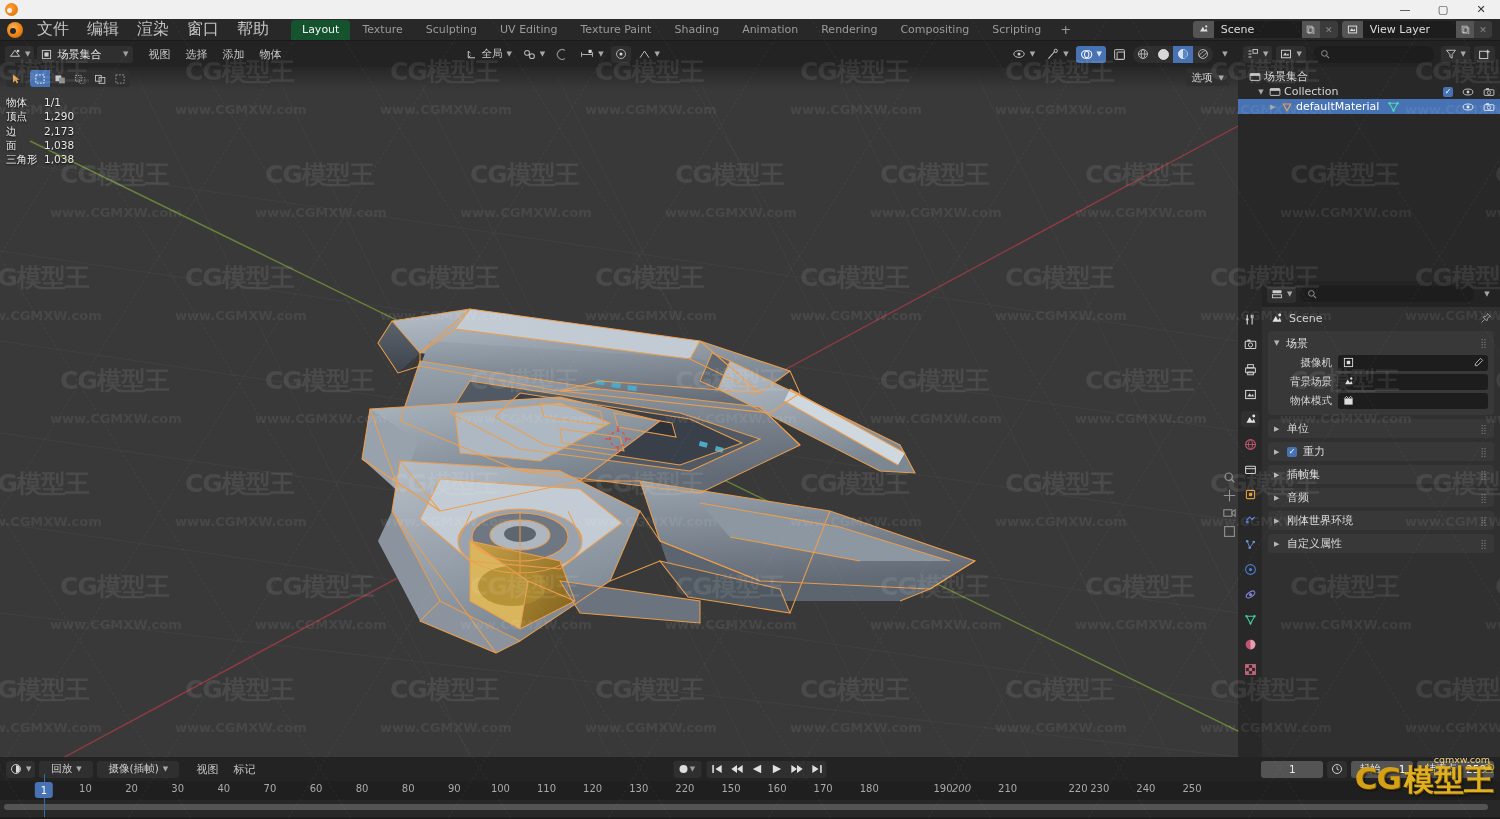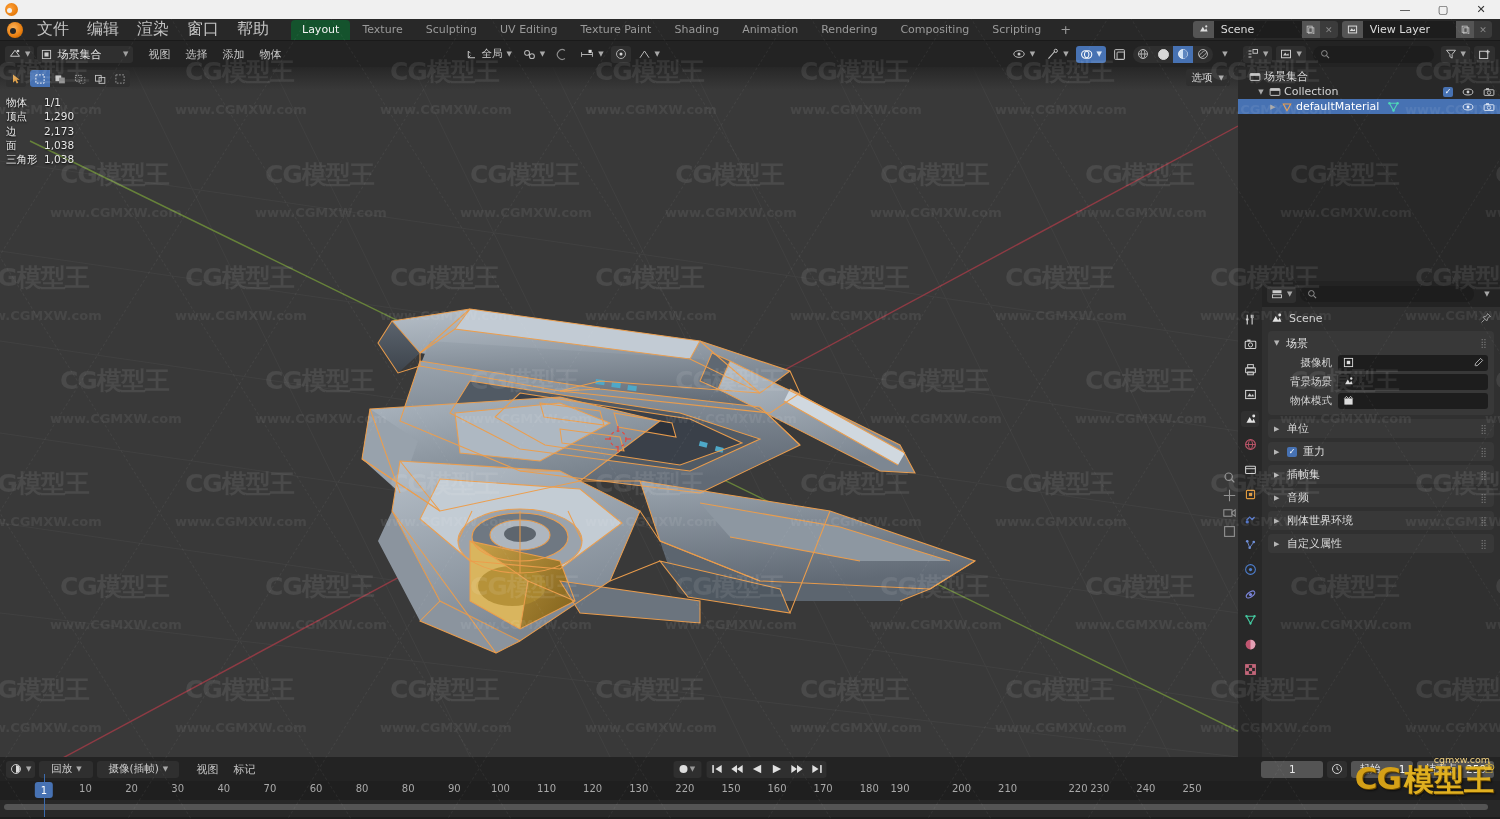--- a/index.html
+++ b/index.html
@@ -1266,22 +1266,22 @@
         <div class="tick" style="left: 454.329px;">90</div>
         <div class="tick" style="left: 500.434px;">100</div>
         <div class="tick" style="left: 546.538px;">110</div>
         <div class="tick" style="left: 592.643px;">120</div>
         <div class="tick" style="left: 638.747px;">130</div>
         <div class="tick" style="left: 684.851px;">220</div>
         <div class="tick" style="left: 730.956px;">150</div>
         <div class="tick" style="left: 777.06px;">160</div>
         <div class="tick" style="left: 823.165px;">170</div>
         <div class="tick" style="left: 869.269px;">180</div>
-        <div class="tick" style="left: 900px;">190</div>
-        <div class="tick" style="left: 961.478px;">200</div>
+        <div class="tick" style="left: 943px;">190</div>
+        <div class="tick" style="left: 961.478px; font-style: italic;">200</div>
         <div class="tick" style="left: 1007.58px;">210</div>
         <div class="tick" style="left: 1078px;">220</div>
         <div class="tick" style="left: 1099.79px;">230</div>
         <div class="tick" style="left: 1145.9px;">240</div>
         <div class="tick" style="left: 1192px;">250</div>
         <div class="playhead" style="left: 44px;">1</div>
       </div>
     <div class="tl-body">
       <div class="tl-scroll"></div>
     </div>

